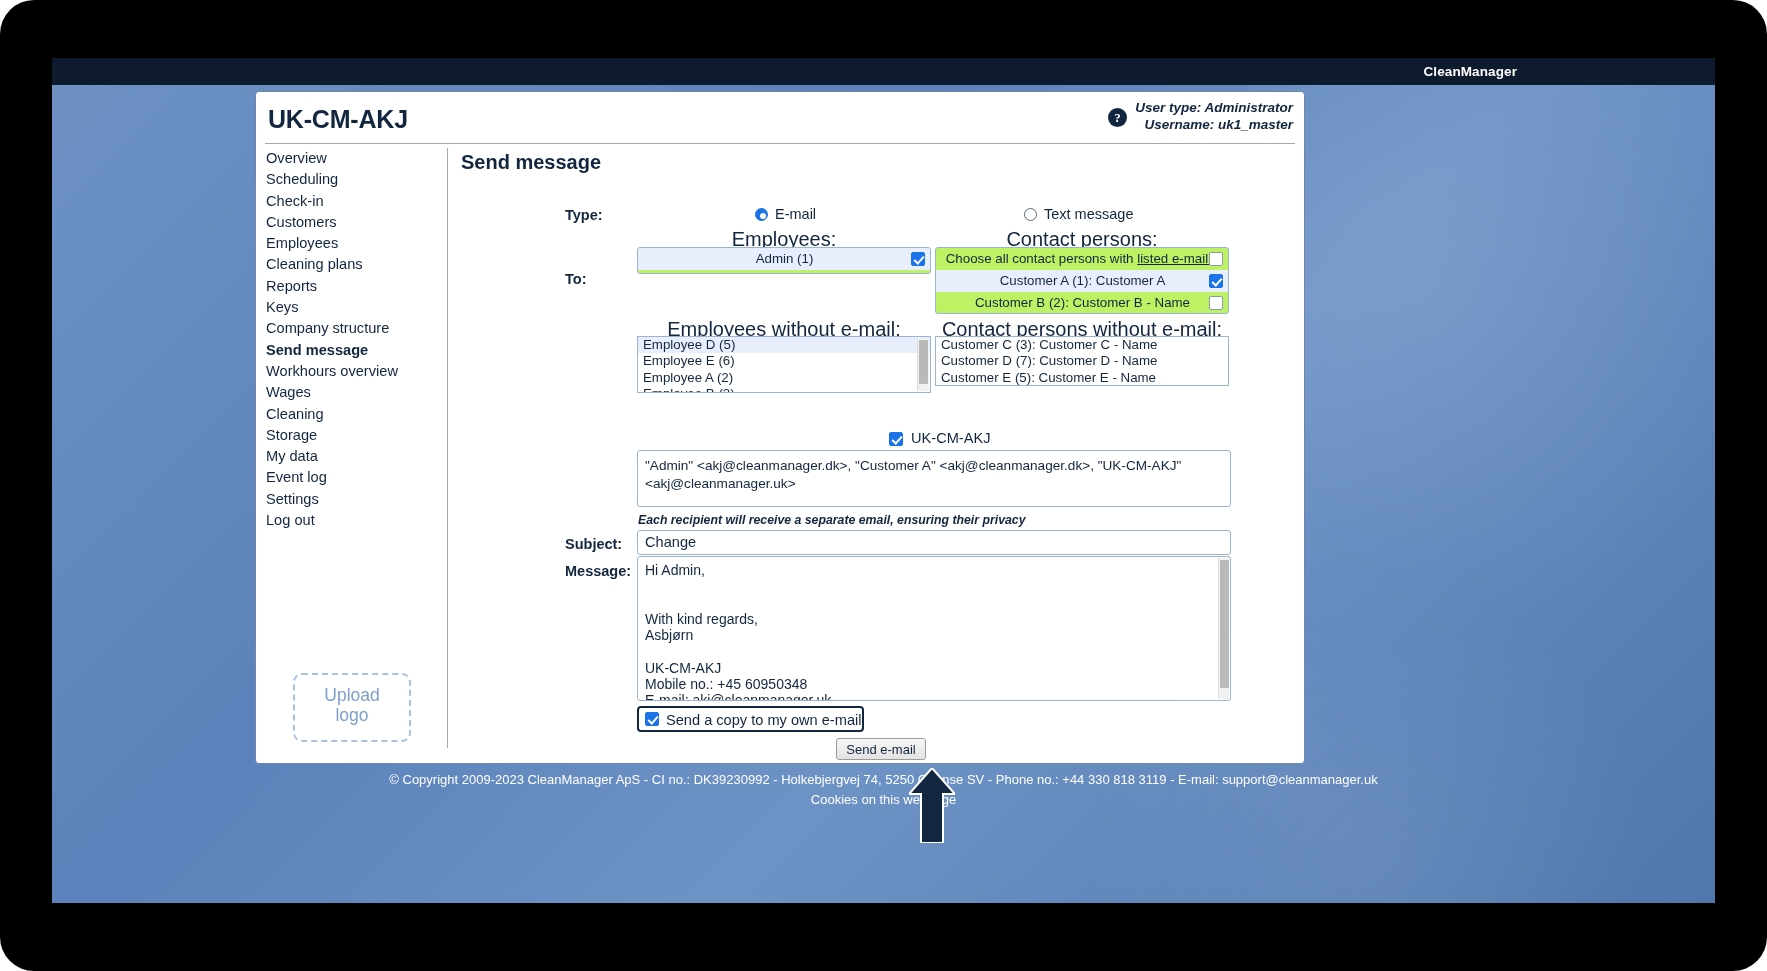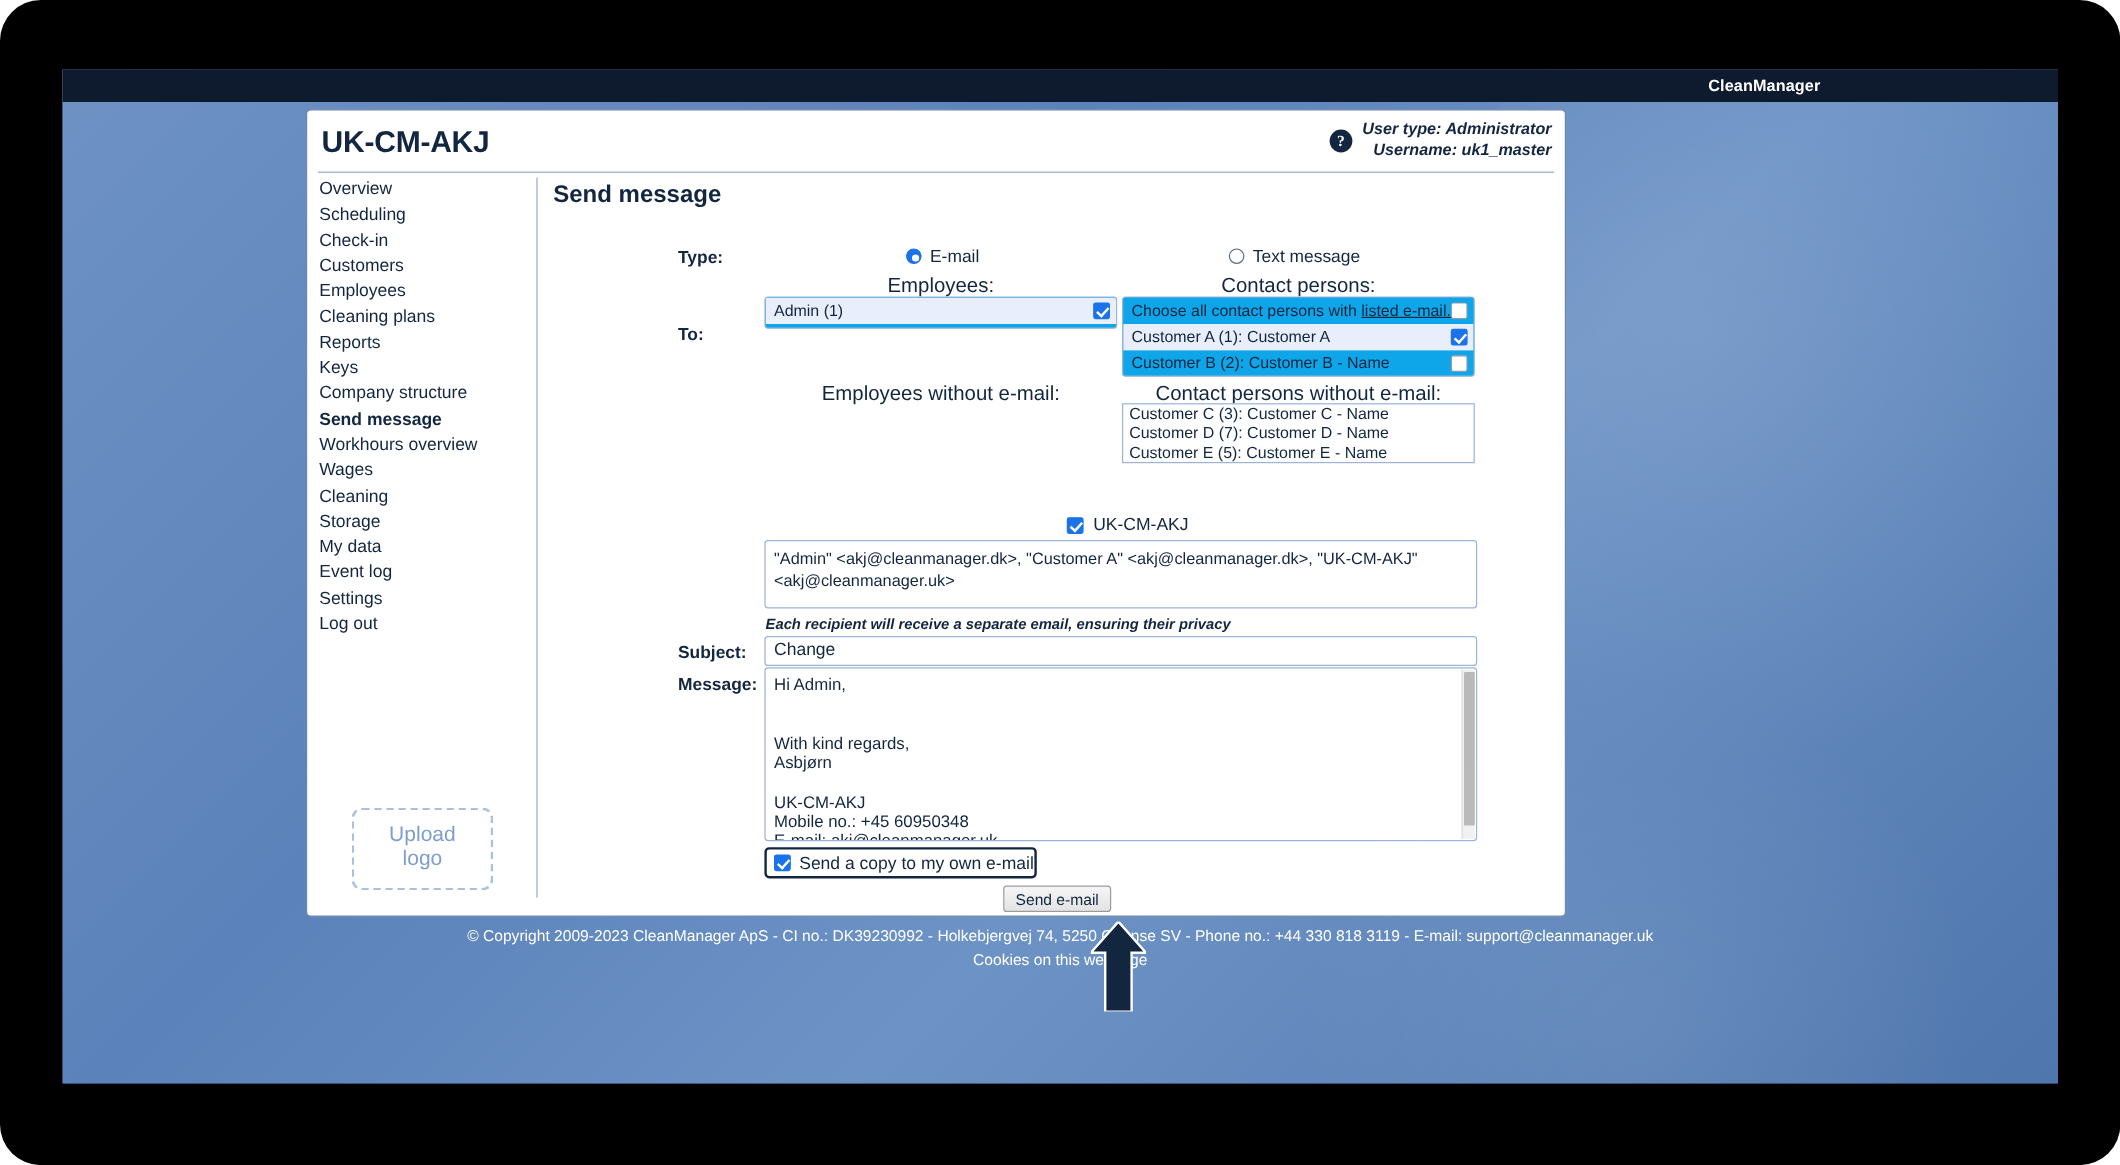--- a/index.html
+++ b/index.html
@@ -191,32 +191,33 @@
     background:#ffffff;
   }
   #radio-email { left: 303px; top: 62px; }
   #radio-sms   { left: 572px; top: 62px; }
 
   
   #to-label { left: 77px; top: 127px; }
 
   .col-head {
     position: absolute;
-    font-size: 17px;
+    font-size: 20px;
     color: #13263f;
     text-align: center;
     white-space: nowrap;
   }
 
   .listbox {
     position: absolute;
     border: 1px solid #9ab4d6;
     border-radius: 3px;
-    background: #0ea5e9;
+    background: #bef264;
     overflow: hidden;
+    text-align: center;
   }
   .listrow {
     font-size: 13.3px;
     color: #13263f;
     padding: 3px 6px 3px 7px;
     line-height: 16px;
     white-space: nowrap;
     position: relative;
   }
   .listrow.sel { background: #e8eefb; }
@@ -474,20 +475,30 @@
               <span>Customer A (1): Customer A</span>
               <span class="cbx cb on"></span>
             </div>
             <div class="listrow">
               <span>Customer B (2): Customer B - Name</span>
               <span class="cbx cb"></span>
             </div>
           </div>
 
           <div class="col-head" style="left:185px; top:174px; width:294px;">Employees without e-mail:</div>
+          <div class="plainlist" style="left:185px; top:192px; width:294px; height:57px;">
+            <div class="plainrow sel">Employee D (5)</div>
+            <div class="plainrow">Employee E (6)</div>
+            <div class="plainrow">Employee A (2)</div>
+            <div class="plainrow">Employee B (3)</div>
+
+            <div class="vscroll">
+              <div class="vthumb"></div>
+            </div>
+          </div>
 
           <div class="col-head" style="left:483px; top:174px; width:294px;">Contact persons without e-mail:</div>
           <div class="plainlist" style="left:483px; top:192px; width:294px; height:50px;">
             <div class="plainrow">Customer C (3): Customer C - Name</div>
             <div class="plainrow">Customer D (7): Customer D - Name</div>
             <div class="plainrow">Customer E (5): Customer E - Name</div>
           </div>
 
           <div id="company-line">
             <span class="cb on"></span><span>UK-CM-AKJ</span>

